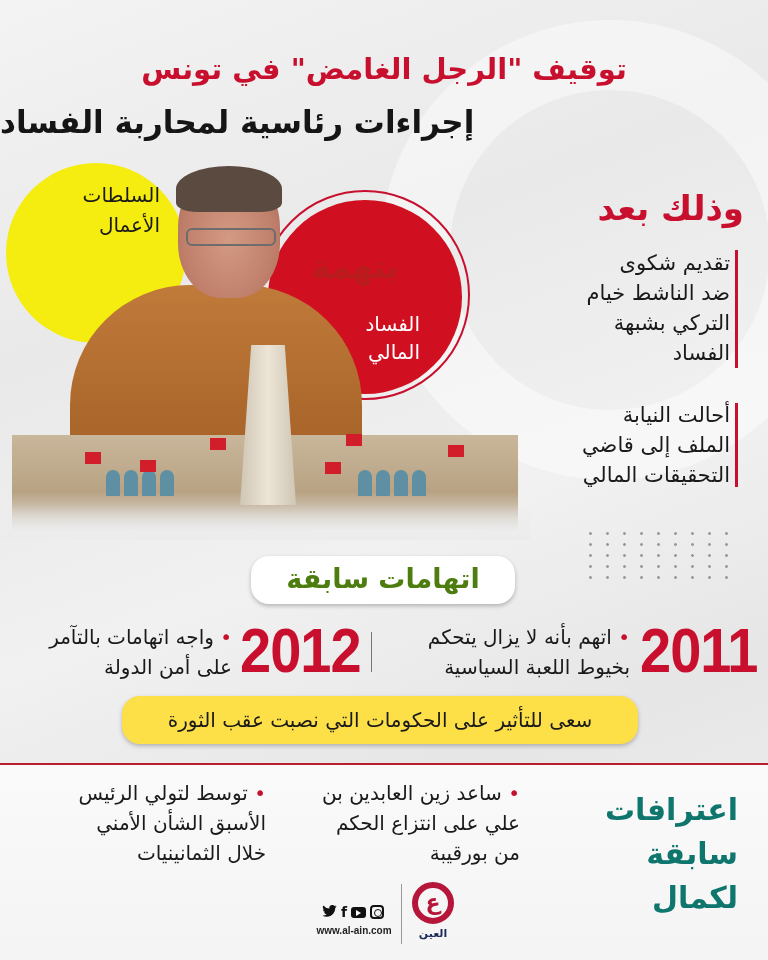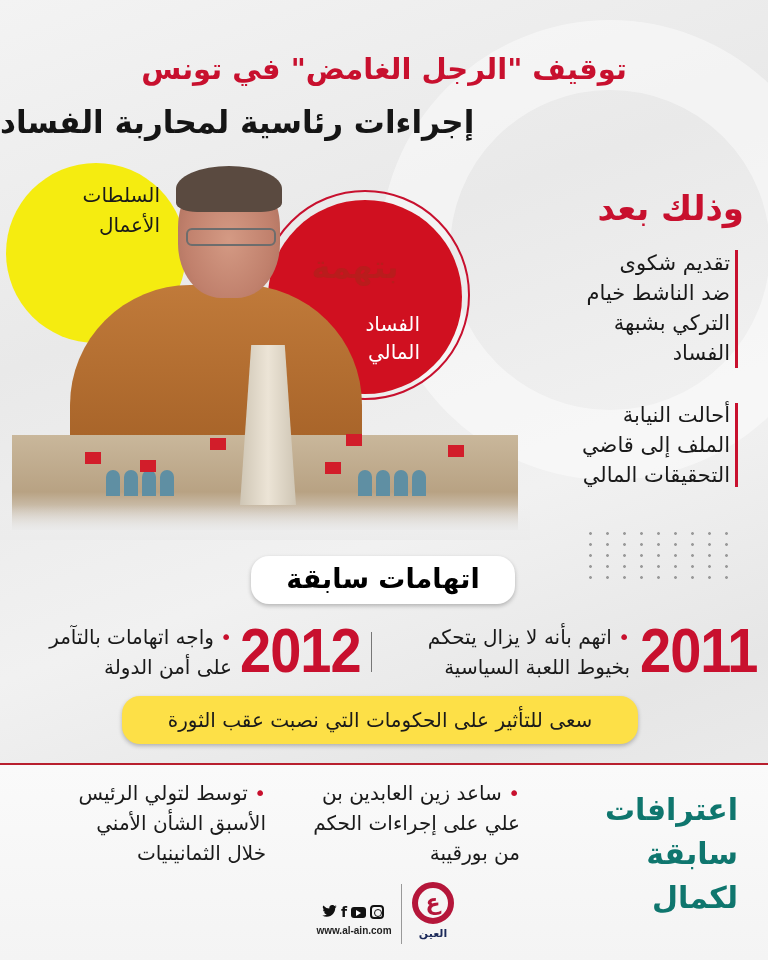--- a/index.html
+++ b/index.html
@@ -111,21 +111,21 @@
   .dots {
     position: absolute; left: 582px; top: 528px; width: 150px; height: 52px;
     background-image: radial-gradient(circle, #9a9a9a 1.2px, transparent 1.6px);
     background-size: 17px 11px;
   }
 
   
   .pill {
     position: absolute; left: 251px; top: 556px; width: 264px; height: 48px;
     background: #fff; border-radius: 18px; box-shadow: 0 2px 4px rgba(0,0,0,0.25);
-    text-align: center; font-size: 27px; font-weight: bold; color: #000000; line-height: 46px;
+    text-align: center; font-size: 27px; font-weight: bold; color: #4d7c0f; line-height: 46px;
   }
 
   .year {
     position: absolute; top: 618px; font-family: "Liberation Sans", sans-serif;
     font-size: 56px; font-weight: bold; color: #c8102e; letter-spacing: -1px;
     transform: scaleY(1.12); direction: ltr;
   }
   .acc-text {
     position: absolute; top: 622px; text-align: right; font-size: 20px; line-height: 30px; color: #1a1a1a;
   }
@@ -263,21 +263,21 @@
 
 <div class="bottom-bg"></div>
 <div class="hline"></div>
 
 <div class="conf-title">
   <div>اعترافات</div>
   <div>سابقة لكمال</div>
 </div>
 <div class="conf-item" style="left:290px;width:230px">
   <div><span class="bullet">•</span> <span>ساعد زين العابدين بن</span></div>
-  <div>علي على إجراءات الحكم</div>
+  <div>علي على انتزاع الحكم</div>
   <div>من بورقيبة</div>
 </div>
 <div class="conf-item" style="left:40px;width:226px">
   <div><span class="bullet">•</span> <span>توسط لتولي الرئيس</span></div>
   <div>الأسبق الشأن الأمني</div>
   <div>خلال الثمانينيات</div>
 </div>
 
 <div class="footer-social">
   <span class="soc">

